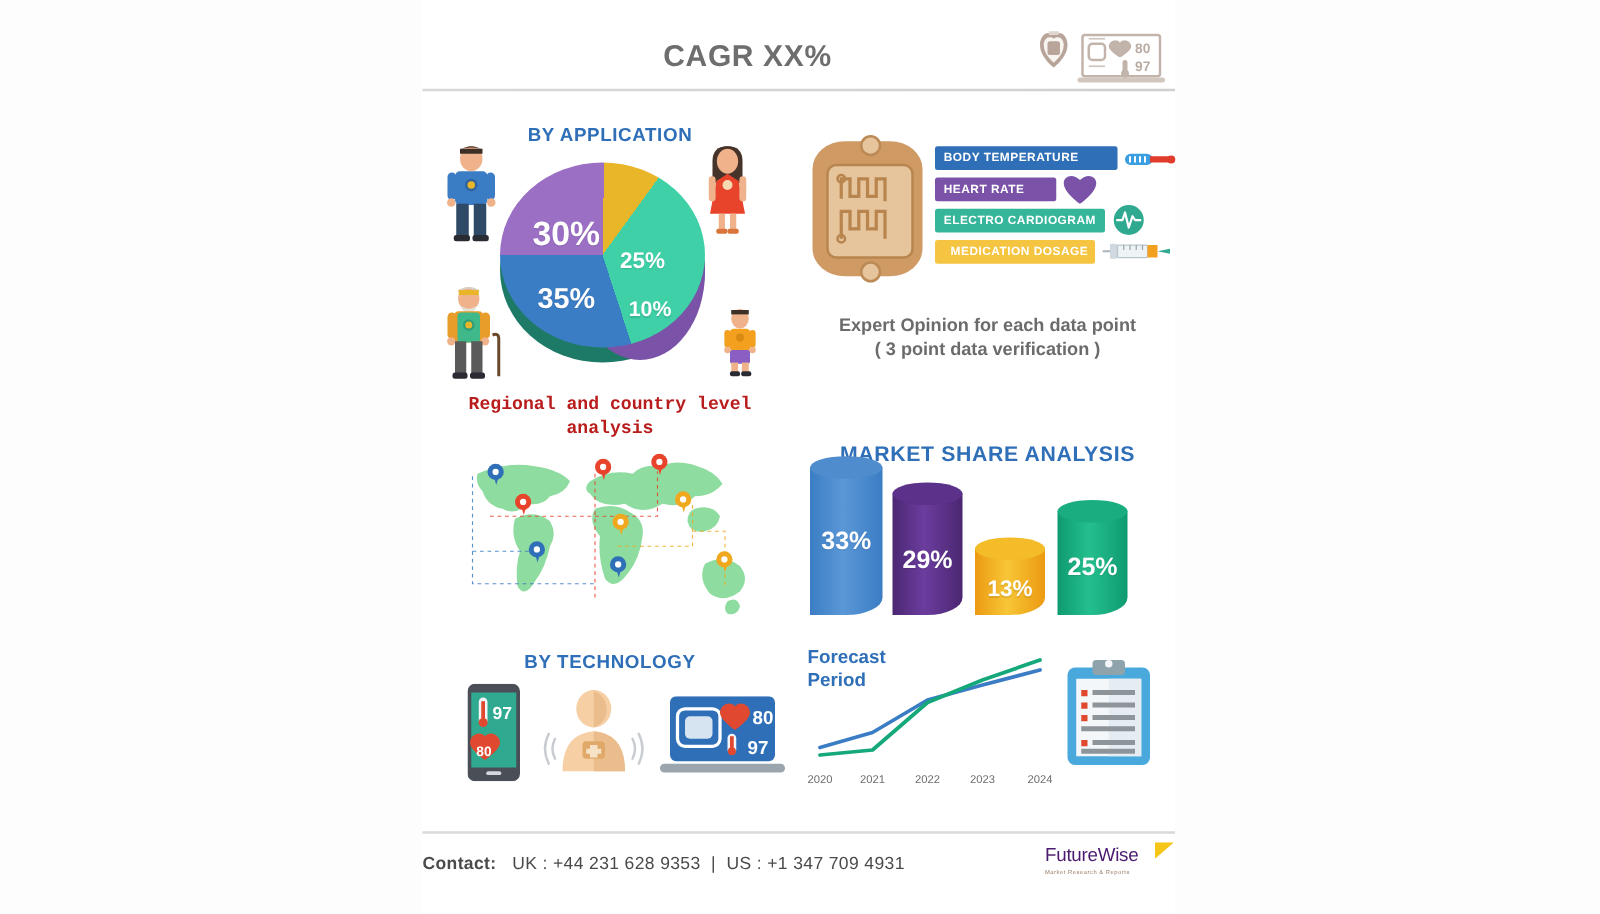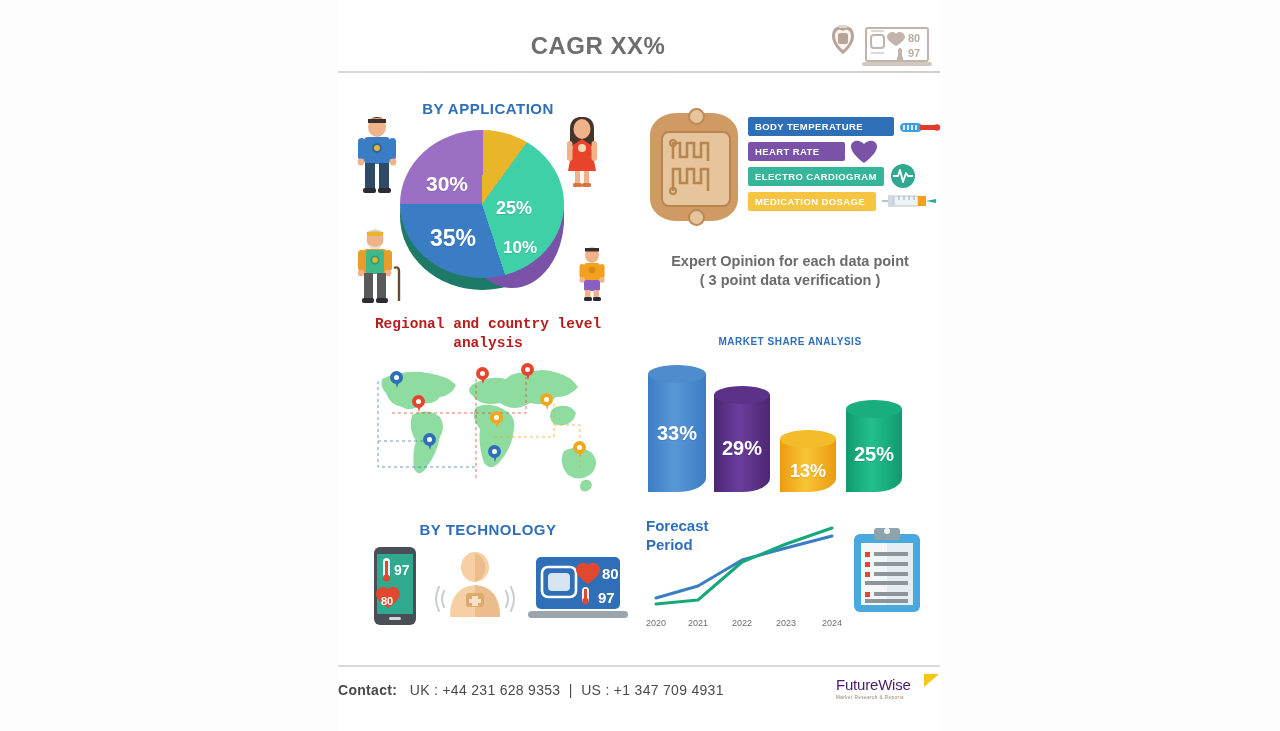--- a/index.html
+++ b/index.html
@@ -34,21 +34,21 @@
       border-radius:50%;background:#7a52a8;}
   .pie-face{position:absolute;left:2px;top:10px;width:164px;height:148px;border-radius:50%;
       background:conic-gradient(from 0deg,
         #9b6fc4 0deg 1deg,
         #e8b628 0deg 36deg,
         #3fd0a8 36deg 162deg,
         #3b7dc4 162deg 270deg,
         #9b6fc4 270deg 360deg);}
   .slice-lbl{position:absolute;color:#ffffff;font-weight:bold;
       text-shadow:0 1px 1px rgba(0,0,0,.12);}
-  .l30{left:28px;top:52px;font-size:21px;}
+  .l30{left:28px;top:52px;font-size:27px;}
   .l25{left:98px;top:78px;font-size:18px;}
   .l35{left:32px;top:105px;font-size:23px;}
   .l10{left:105px;top:118px;font-size:17px;}
 
   
   .person{position:absolute;}
 
   
   .vitals{position:absolute;left:312px;top:105px;width:290px;height:125px;}
   .patch{position:absolute;left:0;top:8px;width:88px;height:108px;
@@ -276,21 +276,21 @@
     <div class="vbar" style="left:98px;top:62px;width:136px;background:#35b59a;">
       <span>ELECTRO CARDIOGRAM</span>
     </div>
     <div class="vic" style="left:240px;top:58px;">
       <svg width="26" height="26" viewBox="0 0 26 26">
         <circle cx="13" cy="13" r="12" fill="#2fa98f"></circle>
         <path d="M3 13 h5 l2 -6 l3 12 l3 -9 l2 3 h5" fill="none" stroke="#ffffff" stroke-width="1.8" stroke-linejoin="round"></path>
       </svg>
     </div>
 
-    <div class="vbar" style="left:98px;top:87px;width:128px;background:#f5c542;">
+    <div class="vbar" style="left:98px;top:87px;width:128px;background:#f5c542;justify-content:center;">
       <span>MEDICATION DOSAGE</span>
     </div>
     <div class="vic" style="left:232px;top:86px;">
       <svg width="56" height="20" viewBox="0 0 56 20">
         <line x1="0" y1="10" x2="6" y2="10" stroke="#a8b5bd" stroke-width="1.6"></line>
         <rect x="6" y="4" width="6" height="12" rx="1" fill="#cfd9df"></rect>
         <rect x="12" y="5" width="24" height="10" rx="1" fill="#eef3f6" stroke="#b9c5cc" stroke-width="1"></rect>
         <g stroke="#9aa7ae" stroke-width="1">
           <line x1="17" y1="5" x2="17" y2="9"></line>
             <line x1="22" y1="5" x2="22" y2="9"></line>
@@ -377,21 +377,21 @@
         <s></s>
         <i></i>
       </div>
     <div class="pin" style="left:205px;top:78px;color:#f0a81e;">
         <b style="background:#f0a81e"></b>
         <s></s>
         <i></i>
       </div>
   </div>
 
-  <div class="sect-title t-blue" style="left:302px;top:336px;width:300px;font-size:10px;letter-spacing:.5px;">MARKET SHARE ANALYSIS</div>
+  <div class="sect-title t-blue" style="left:302px;top:354px;width:300px;font-size:17px;letter-spacing:.5px;">MARKET SHARE ANALYSIS</div>
 
   <div class="bars">
     <div class="cyl" style="left:8px;width:58px;height:118px;">
       <div class="body" style="background:linear-gradient(to right,#3b7dc4,#5a97d6 45%,#3b7dc4);"></div>
       <div class="top" style="background:#4f8ccd;"></div>
       <div class="pct" style="top:48px;">33%</div>
     </div>
     <div class="cyl" style="left:74px;width:56px;height:97px;">
       <div class="body" style="background:linear-gradient(to right,#4b2772,#6b3d9e 45%,#4b2772);"></div>
       <div class="top" style="background:#5b3189;"></div>

